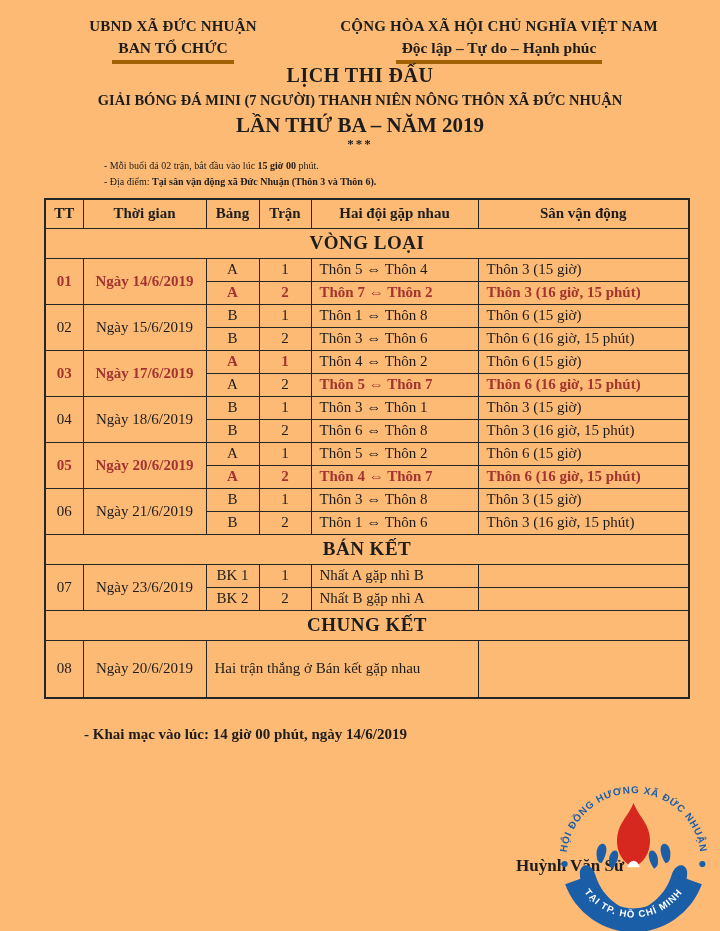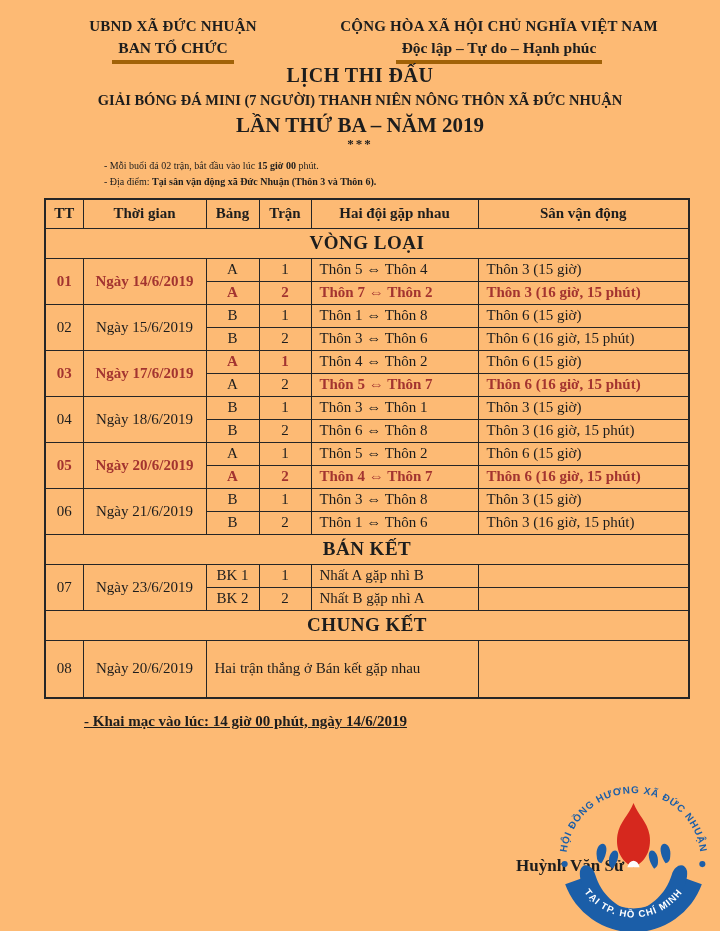--- a/index.html
+++ b/index.html
@@ -36,21 +36,21 @@
     border:1px solid #262626; padding:0 4px; overflow:hidden; white-space:nowrap;
   }
   table.sched th { height:29px; font-size:15px; font-weight:bold; text-align:center; }
   tr.section td { height:30px; text-align:center; font-weight:bold; font-size:19px; letter-spacing:.5px; }
   tr.sub td { height:23px; }
   tr.final td { height:58px;margin-top:40px; }
   .c { text-align:center; }
   .l { text-align:left; padding-left:8px !important; }
   .red { color:var(--red,#a33430); font-weight:bold; }
   
-  .footer { display:flex; justify-content:space-between; margin:9px 38px 0 84px;text-decoration:underline; }
+  .footer { display:flex; justify-content:space-between; margin:22px 38px 0 84px; }
   .footer-left { font-size:15px; font-weight:bold; line-height:1.85; }
   .footer-right { text-align:center; margin-top:1px; }
   .footer-org { font-size:15px; font-weight:bold; }
   .footer-role { font-size:14.5px; margin-top:6px; }
   .signature { position:absolute; left:516px; top:856px; font-size:17px; font-weight:bold; }
   
   .logo { position:absolute; left:557px; top:783px; width:153px; height:153px; }
   .logo-top  { font-family:"Liberation Sans",sans-serif; font-weight:bold; font-size:13px; letter-spacing:1.1px; fill:var(--blue,#1b5ea8); }
   .logo-bot  { font-family:"Liberation Sans",sans-serif; font-weight:bold; font-size:12.5px; letter-spacing:1.4px; fill:#ffffff; }
 </style>

